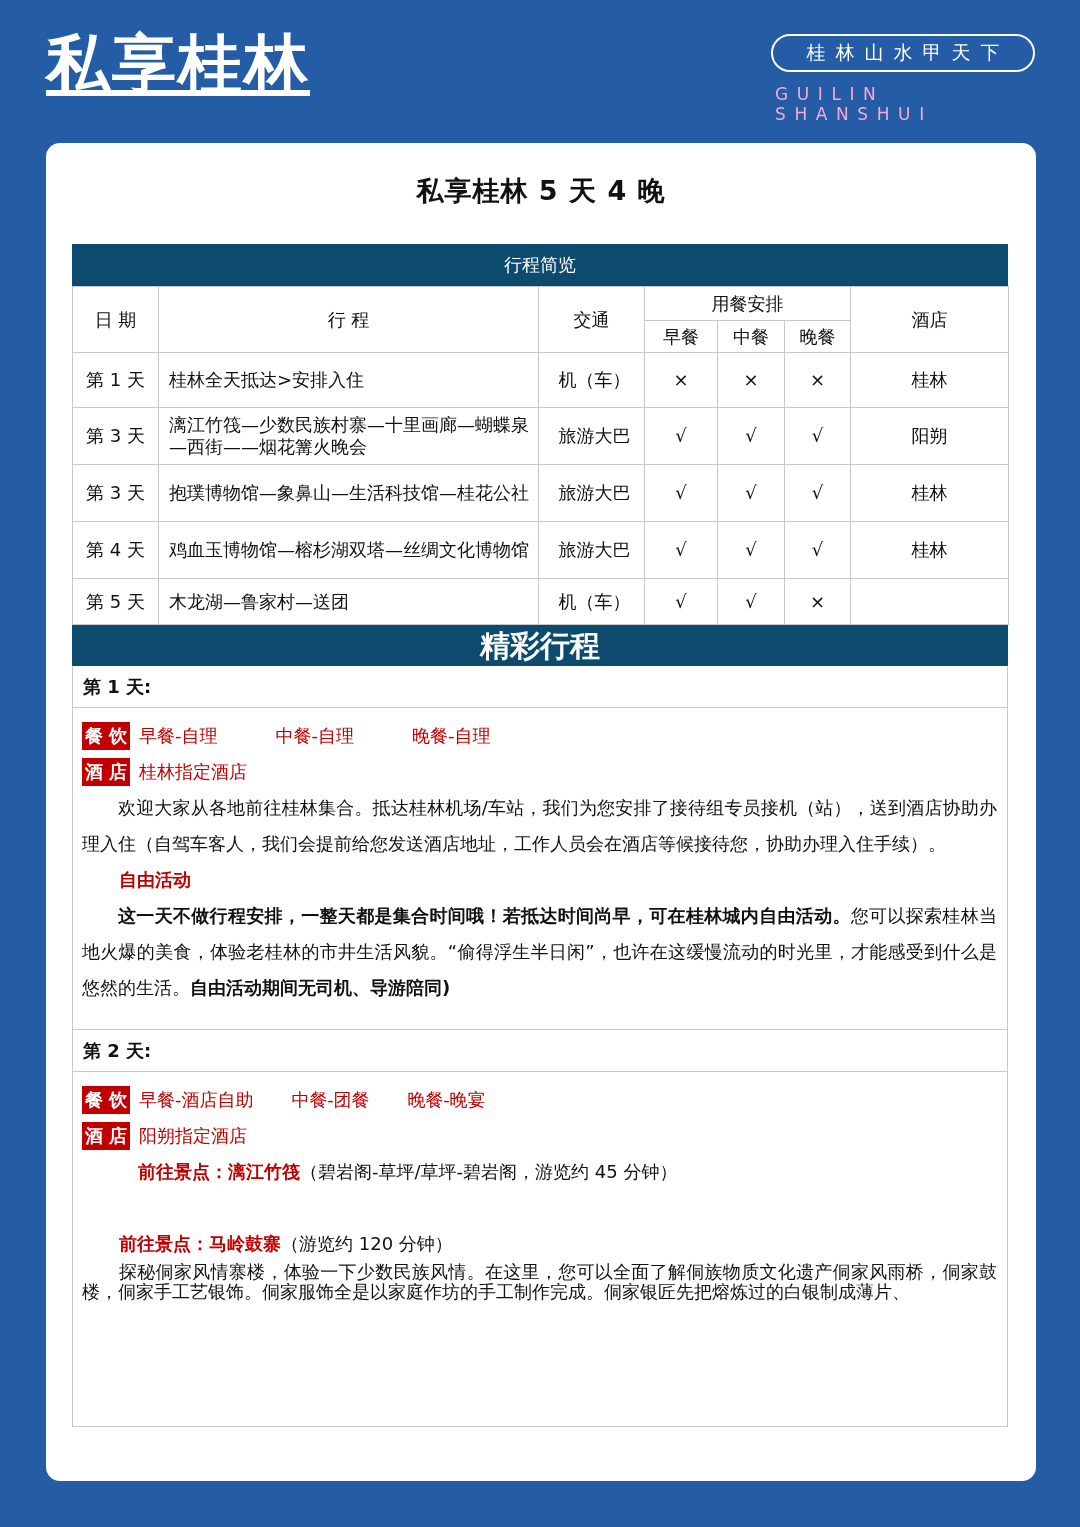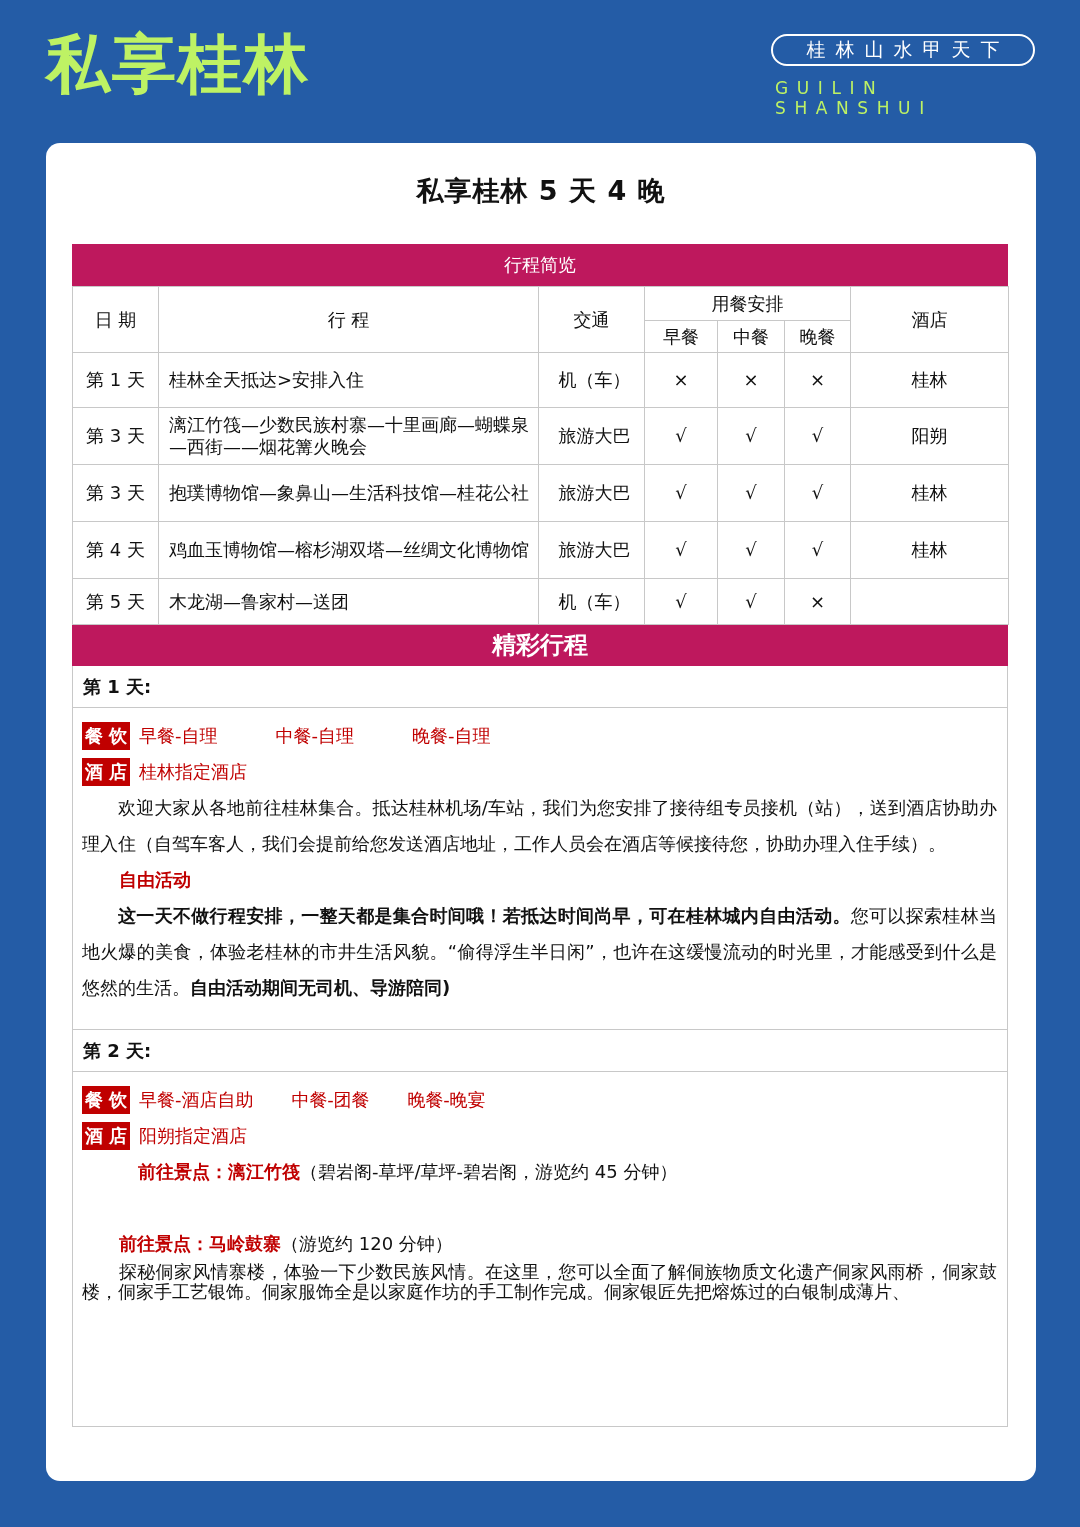--- a/index.html
+++ b/index.html
@@ -4,67 +4,67 @@
 <style>
   * { box-sizing: border-box; margin: 0; padding: 0; }
   html, body { width: 1080px; height: 1527px; overflow: hidden; }
   body {
     background: #245ca6;
     font-family: "DejaVu Sans", "Liberation Sans", sans-serif;
     color: #111;
     position: relative;
   }
   
-  .brand { position: absolute; left: 46px; top: 28px; color: #bef264; }
+  .brand { position: absolute; left: 46px; top: 28px; color: #ffffff; text-decoration: underline; }
   .brand-title {
     font-size: 64px; font-weight: bold; letter-spacing: 2px; line-height: 72px;
     font-family: "DejaVu Sans", sans-serif;
   }
   .brand-sub { display: flex; align-items: center; margin-top: 0px; }
   .brand-sub-cn { font-size: 22px; font-weight: bold; letter-spacing: 1px; }
   .brand-sub-en {
     font-size: 9px; line-height: 10px; font-weight: bold; margin-left: 6px;
     font-family: "Liberation Sans", sans-serif; letter-spacing: 0.5px;
   }
   .slogan { position: absolute; left: 771px; top: 34px; width: 264px; color: #fff; }
   .slogan-pill {
-    border: 2px solid #fff; border-radius: 20px; height: 32px;
+    border: 2px solid #fff; border-radius: 20px; height: 38px;
     display: flex; align-items: center; justify-content: center;
     font-size: 19px; letter-spacing: 10px; padding-left: 10px;
   }
   .slogan-en {
     margin-top: 12px; font-size: 17px; letter-spacing: 8.6px;
-    font-family: "DejaVu Sans", sans-serif; padding-left: 4px; color: #bef264;
+    font-family: "DejaVu Sans", sans-serif; padding-left: 4px; color: #f9a8d4;
   }
   
   .card {
     position: absolute; left: 46px; top: 143px; width: 990px; height: 1338px;
     background: #fff; border-radius: 14px;
   }
   .doc-title {
     position: absolute; top: 30px; left: 0; right: 0; text-align: center;
     font-size: 27px; font-weight: bold; letter-spacing: 1px;
   }
   .content { position: absolute; left: 26px; top: 101px; width: 936px; }
   .red-bar {
-    background: #be185d; color: #fff; text-align: center;
+    background: #0c4a6e; color: #fff; text-align: center;
   }
   .bar-overview { height: 42px; line-height: 42px; font-size: 18px; }
   table.ov {
     width: 100%; border-collapse: collapse; table-layout: fixed;
     font-size: 18px;
   }
   table.ov td {
     border: 1px solid #c8c8c8; text-align: center; vertical-align: middle;
     padding: 0; line-height: 22px;
   }
   table.ov td.left { text-align: left; padding-left: 10px; padding-right: 8px; }
   table.ov td.transport { text-align: center; padding-left: 6px; }
   .bar-highlight {
-    height: 41px; line-height: 41px; font-size: 24px; font-weight: bold;
+    height: 41px; line-height: 41px; font-size: 30px; font-weight: bold;
   }
   .day-box { border: 1px solid #c8c8c8; border-top: none; }
   .day-head {
     height: 42px; line-height: 42px; padding-left: 10px;
     font-size: 18px; font-weight: bold; border-bottom: 1px solid #c8c8c8;
   }
   .day-body { padding: 10px 10px 0 9px; font-size: 18px; }
   .tag-row { display: flex; align-items: center; height: 36px; }
   .tag {
     display: inline-flex; background: #c00000; color: #fff; font-weight: bold;

